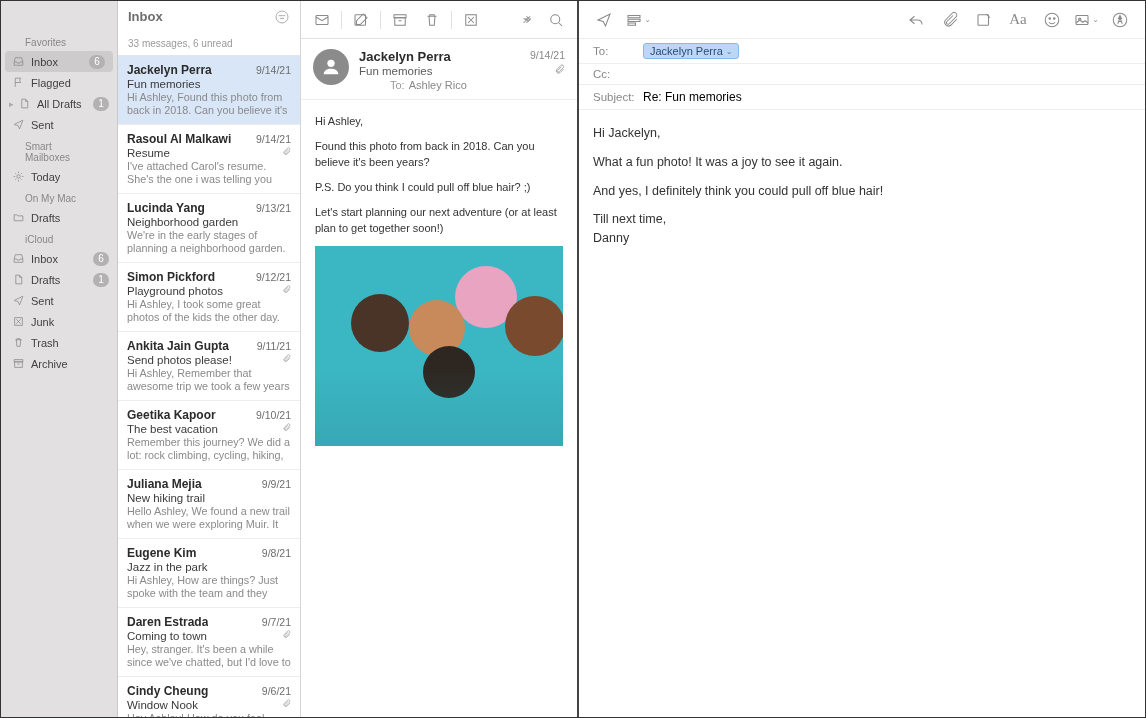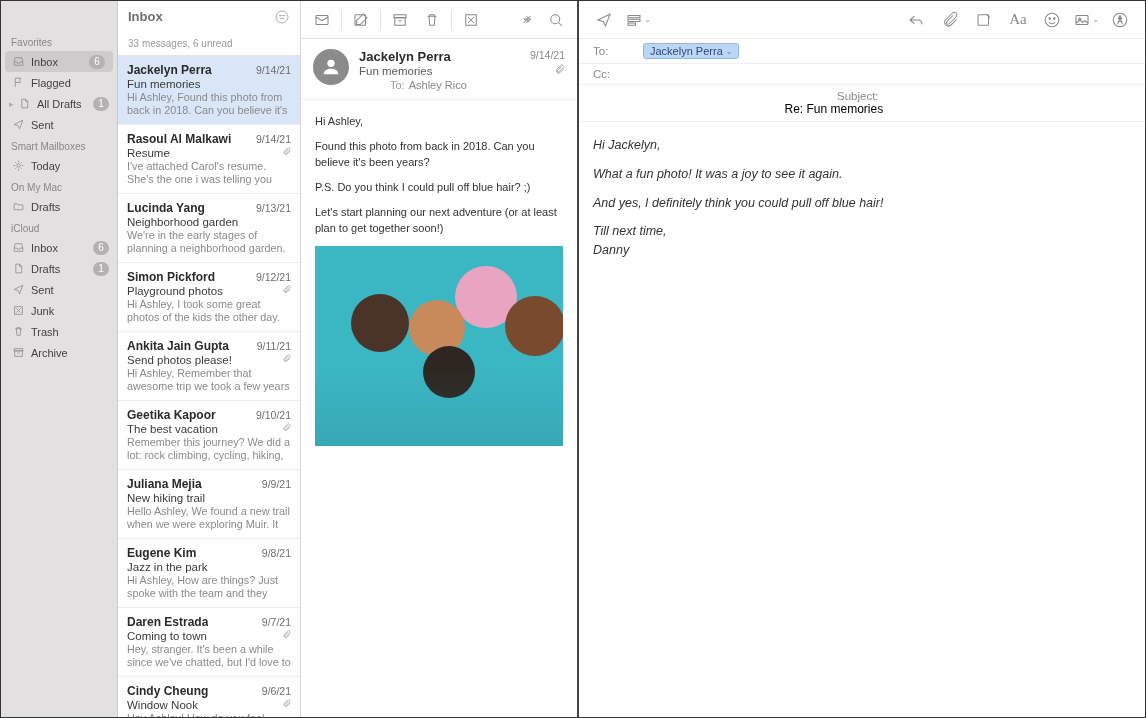--- a/index.html
+++ b/index.html
@@ -18,21 +18,21 @@
   
   .sidebar {
     width: 117px;
     background: #e2e0e1;
     border-right: 1px solid #c9c9c9;
     padding-top: 30px;
     font-size: 11px;
     color: #5b5b5b;
     overflow: hidden;
   }
-  .sb-group-title { font-size: 10px; color: #888; padding: 6px 10px 3px; font-weight: 500;}
+  .sb-group-title { font-size: 10px; color: #888; padding: 6px 24px 3px; font-weight: 500;}
   .sb-item {
     display: flex; align-items: center;
     padding: 2px 8px 2px 10px; height: 21px;
     cursor: default;
     position: relative;
   }
   .sb-item.selected { background: #cdcbcc; border-radius: 4px; margin: 0 4px; padding-left:6px;}
   .sb-icon {
     width: 14px; height: 14px; margin-right: 6px;
     color: #8e8e8e; display:inline-flex; align-items:center; justify-content:center;
@@ -142,26 +142,26 @@
   .recipient-token {
     background:#bcd6f5; border:1px solid #8db7e8; border-radius:3px;
     padding:1px 6px; font-size:11px; color:#2b4a7a;
     display:inline-flex; align-items:center; gap:3px;
   }
   .recipient-token .chev { font-size:8px; color:#5b7bb0;}
   .compose-hdr input {
     flex:1; border:none; outline:none; font-size:11.5px; color:#444;
     background:transparent;
   }
-  .compose-subject { padding:5px 14px; border-bottom:1px solid #eee; display:flex; align-items:center;flex-direction:column;}
+  .compose-subject { padding:5px 14px; border-bottom:1px solid #eee; display:flex; align-items:center;}
   .compose-subject .lab{ color:#888; width:50px; font-size:11.5px;}
   .compose-body {
     flex:1; padding:14px 14px; font-size:12.5px; color:#333; line-height:1.5;
   }
-  .compose-body p { margin-bottom:10px;font-style:italic; }
+  .compose-body p { margin-bottom:10px; }
 </style>
 </head>
 <body>
 
 <div class="app">
 
   <div class="sidebar" id="sidebar">
       <div class="sb-group-title">Favorites</div>
       <div class="sb-item selected">
         <span class="sb-icon">

